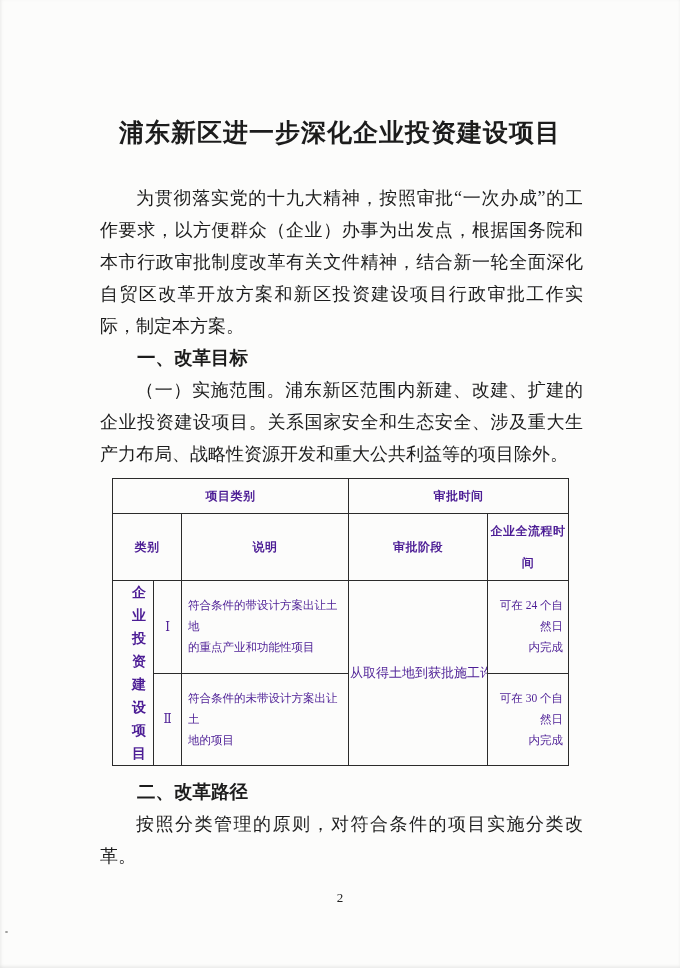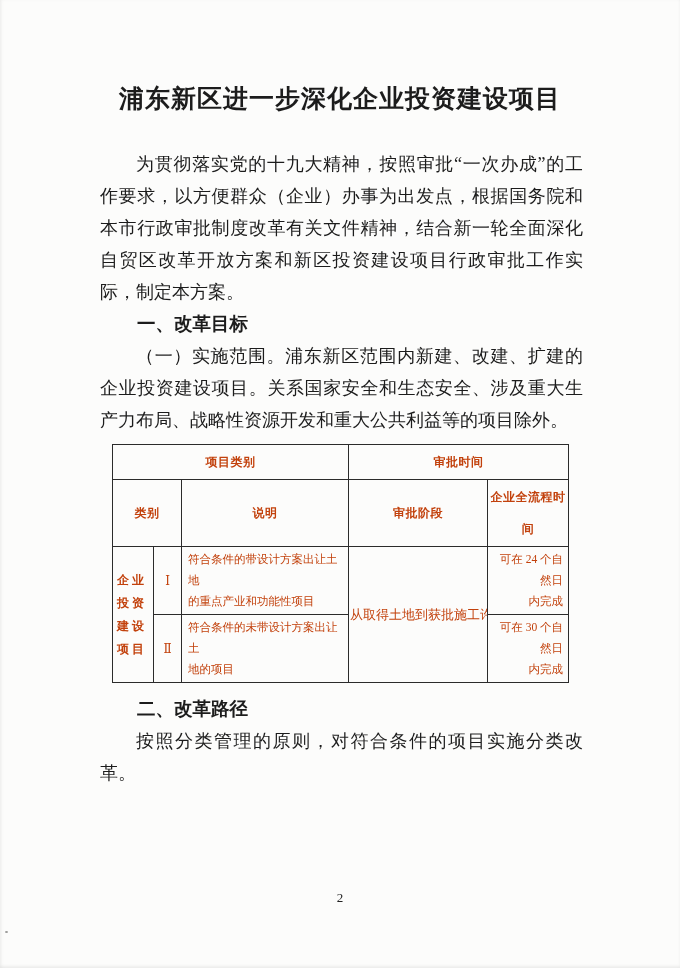--- a/index.html
+++ b/index.html
@@ -8,21 +8,21 @@
     width: 680px;
     height: 968px;
     margin: 0 auto;
     background: #fcfcfb;
     color: #1c1c1c;
     overflow: hidden;
     box-shadow: inset 0 -2px 3px rgba(0,0,0,0.06), inset 2px 0 3px rgba(0,0,0,0.03);
   }
   .doc-title {
     margin: 0;
-    padding-top: 78px;
+    padding-top: 112px;
     text-align: center;
     font-family: "Liberation Serif", "DejaVu Serif", serif;
     font-weight: 700;
     font-size: 25px;
     line-height: 42px;
     letter-spacing: 1px;
   }
   .title-line { display: block; }
   .doc-body {
     margin: 28px 97px 0 100px;
@@ -40,45 +40,45 @@
     font-size: 18.5px;
     line-height: 32px;
   }
   .heading.after-table { margin-top: 10px; }
   .doc-table {
     margin: 8px 0 0 12px;
     border-collapse: collapse;
     width: 456px;
     table-layout: fixed;
     font-family: "Liberation Serif", "DejaVu Serif", serif;
-    color: #c2410c;
+    color: #4c1d95;
   }
   .doc-table td {
     border: 1.6px solid #2b2b2b;
     vertical-align: middle;
     overflow: hidden;
   }
   .doc-table .th {
     font-family: "Liberation Sans", "DejaVu Sans", sans-serif;
     font-weight: 700;
     font-size: 12px;
     text-align: center;
     letter-spacing: 0.5px;
   }
   .row-h1 { height: 26px; }
   .row-h2 { height: 36px; }
   .row-b1 { height: 48px; }
   .row-b2 { height: 46px; }
   .group-label {
     font-family: "Liberation Sans", "DejaVu Sans", sans-serif;
     font-weight: 700;
-    font-size: 12px;
+    font-size: 14px;
     letter-spacing: 3px;
     line-height: 23px;
-    text-align: left;
+    text-align: right;
     padding: 0 4px;
     word-break: break-all;
   }
   .cls { text-align: center; font-size: 12px; }
   .desc {
     font-size: 11.5px;
     line-height: 21px;
     padding: 2px 6px;
     white-space: pre-line;
     text-align: left;

